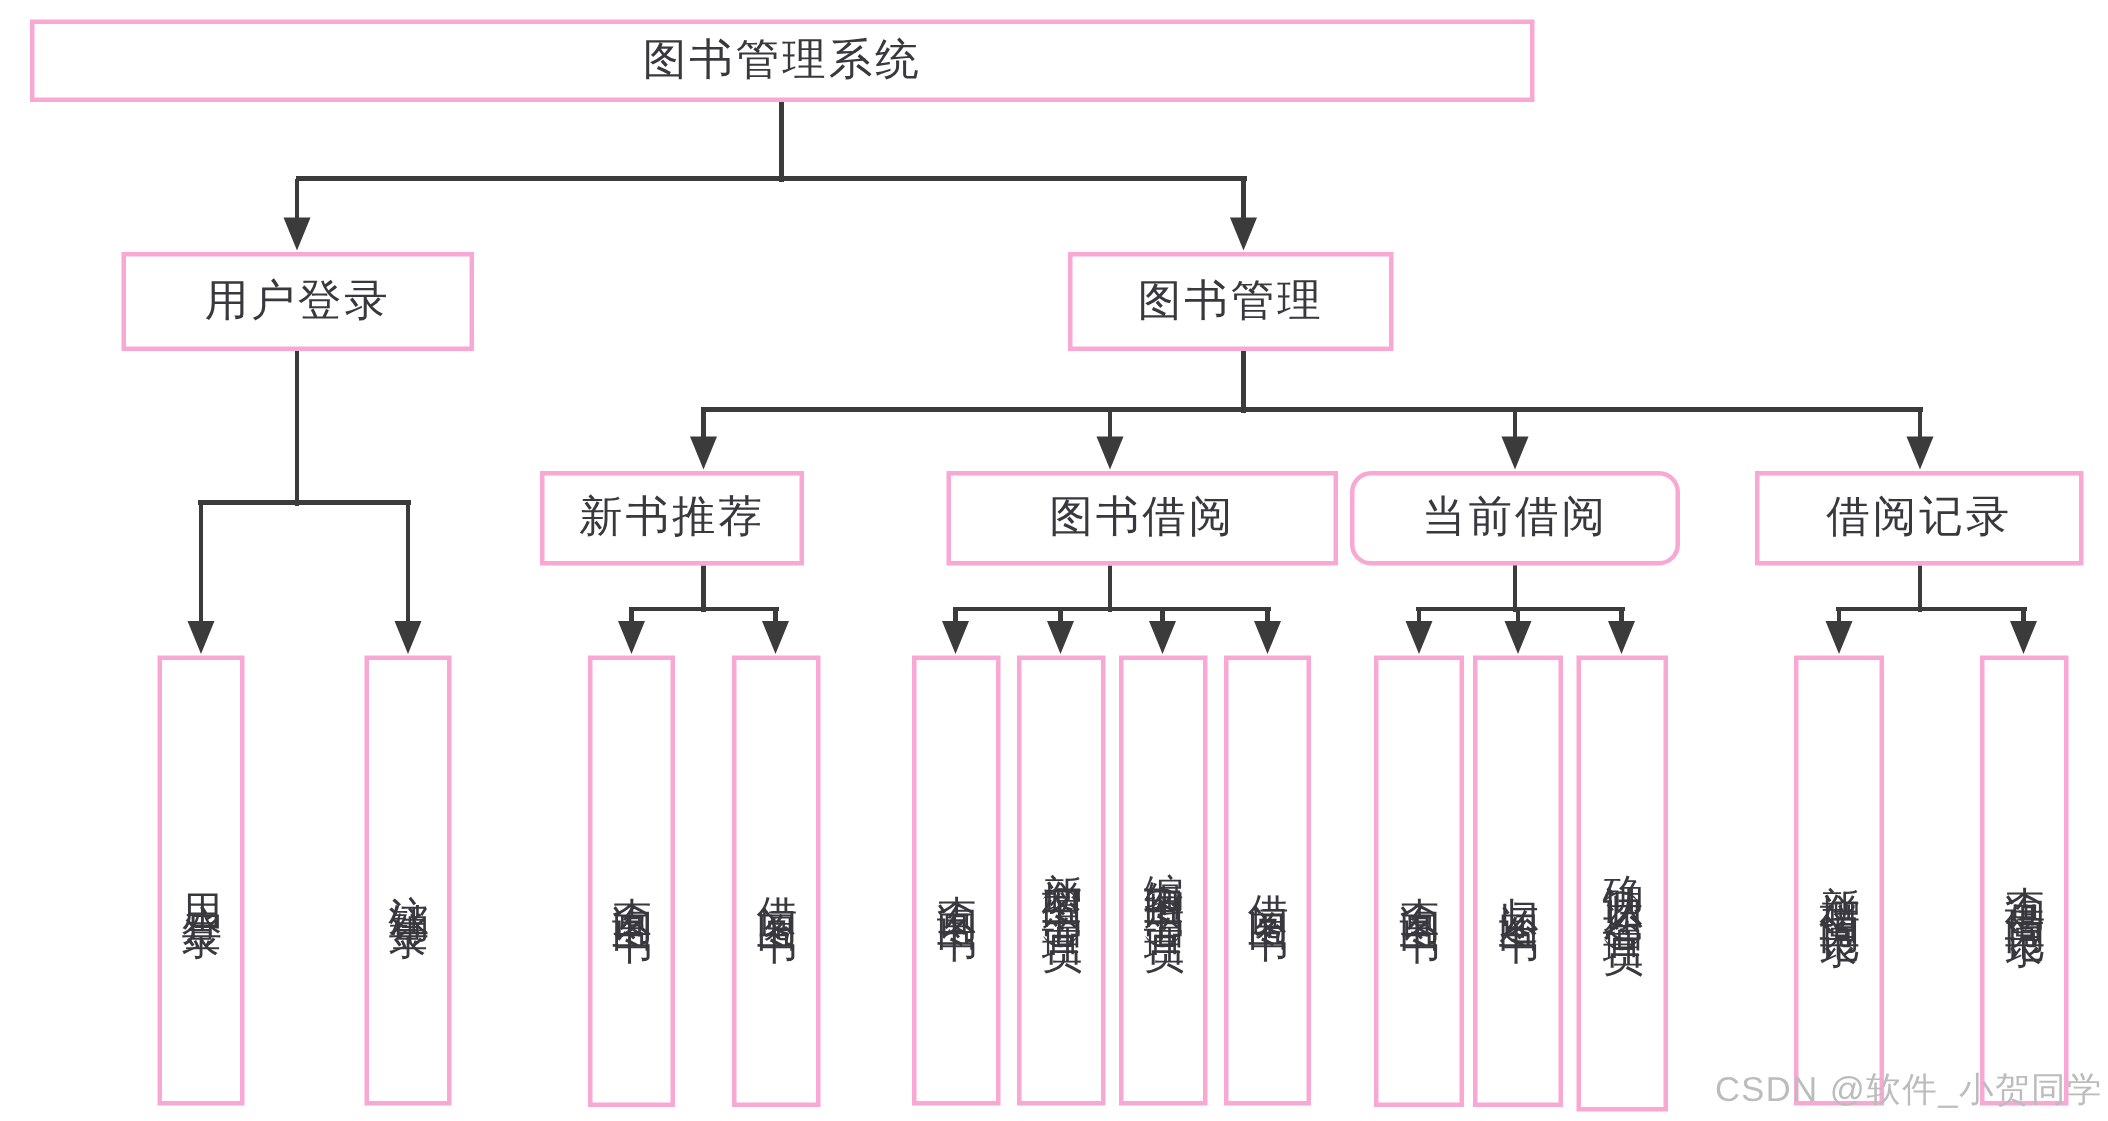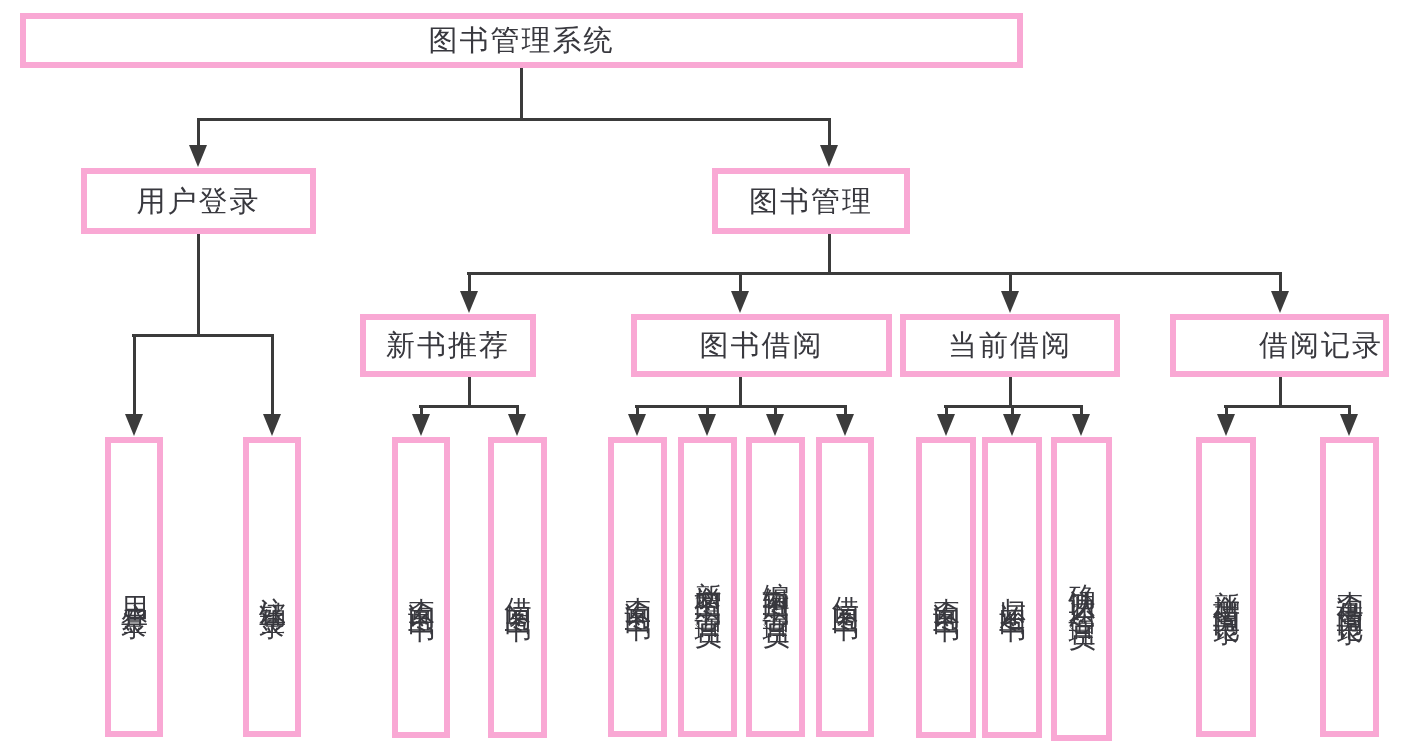--- a/index.html
+++ b/index.html
@@ -3,21 +3,21 @@
 <meta charset="utf-8">
 <style>
   html,body{margin:0;padding:0;background:#fff;}
   #stage{
     position:relative;width:1405px;height:747px;background:#ffffff;
     font-family:"Liberation Sans","DejaVu Sans",sans-serif;overflow:hidden;
   }
   #wires{position:absolute;left:0;top:0;width:1405px;height:747px;}
   .node{
     position:absolute;box-sizing:border-box;background:#ffffff;
-    border:6px solid #f9a8d4;color:#38383e;
+    border:3px solid #f9a8d4;color:#38383e;
     display:flex;align-items:center;justify-content:center;
   }
   .node.h .lbl{
     font-size:29px;letter-spacing:2px;white-space:nowrap;line-height:1;
   }
   .node.v .lbl{
     writing-mode:vertical-rl;text-orientation:mixed;
     font-size:27px;letter-spacing:6px;line-height:1;white-space:nowrap;
   }
   .watermark{
@@ -83,33 +83,33 @@
       <line x1="1349" y1="406" x2="1349" y2="420" stroke="#3b3b3b" stroke-width="3" shape-rendering="crispEdges"></line>
       <polygon points="1340,414 1358,414 1349,436" fill="#3b3b3b"></polygon>
     </svg>
   <div id="nodes">
       <div class="node h" style="left: 20px; top: 13px; width: 1003px; height: 55px;">
         <span class="lbl">图书管理系统</span>
       </div>
       <div class="node h" style="left: 81px; top: 168px; width: 235px; height: 66px;">
         <span class="lbl">用户登录</span>
       </div>
-      <div class="node h" style="left: 712px; top: 168px; width: 198px; height: 66px;">
+      <div class="node h" style="left: 712px; top: 168px; width: 217px; height: 66px;">
         <span class="lbl">图书管理</span>
       </div>
       <div class="node h" style="left: 360px; top: 314px; width: 176px; height: 63px;">
         <span class="lbl">新书推荐</span>
       </div>
       <div class="node h" style="left: 631px; top: 314px; width: 261px; height: 63px;">
         <span class="lbl">图书借阅</span>
       </div>
-      <div class="node h" style="left: 900px; top: 314px; width: 220px; height: 63px;">
+      <div class="node h" style="left: 900px; top: 314px; width: 220px; height: 63px; border-radius: 14px;">
         <span class="lbl">当前借阅</span>
       </div>
-      <div class="node h" style="left: 1170px; top: 314px; width: 219px; height: 63px; justify-content: flex-end;">
+      <div class="node h" style="left: 1170px; top: 314px; width: 219px; height: 63px;">
         <span class="lbl">借阅记录</span>
       </div>
       <div class="node v" style="left: 105px; top: 437px; width: 58px; height: 300px;">
         <span class="lbl">用户登录</span>
       </div>
       <div class="node v" style="left: 243px; top: 437px; width: 58px; height: 300px;">
         <span class="lbl">注销登录</span>
       </div>
       <div class="node v" style="left: 392px; top: 437px; width: 58px; height: 301px;">
         <span class="lbl">查询图书</span>
@@ -138,13 +138,14 @@
       <div class="node v" style="left: 1051px; top: 437px; width: 61px; height: 304px;">
         <span class="lbl">确认归还（管理员）</span>
       </div>
       <div class="node v" style="left: 1196px; top: 437px; width: 60px; height: 300px;">
         <span class="lbl">新增借阅记录</span>
       </div>
       <div class="node v" style="left: 1320px; top: 437px; width: 59px; height: 300px;">
         <span class="lbl">查询借阅记录</span>
       </div>
     </div>
+  <div class="watermark">CSDN @软件_小贺同学</div>
 </div>
 
 </body></html>

